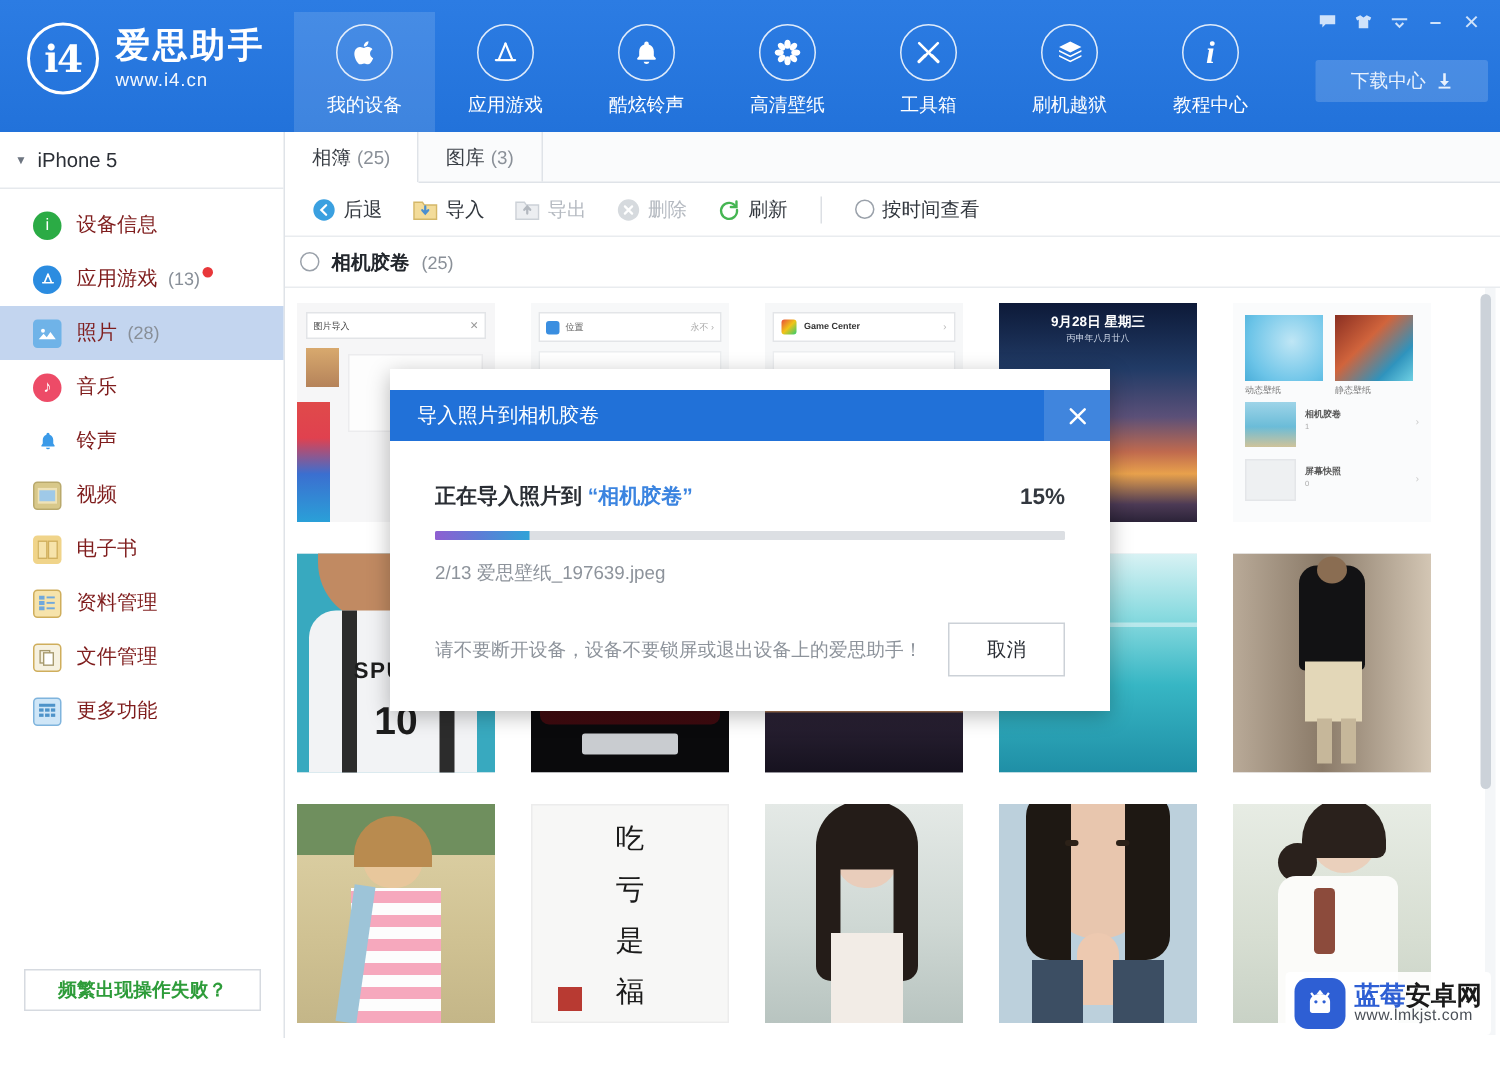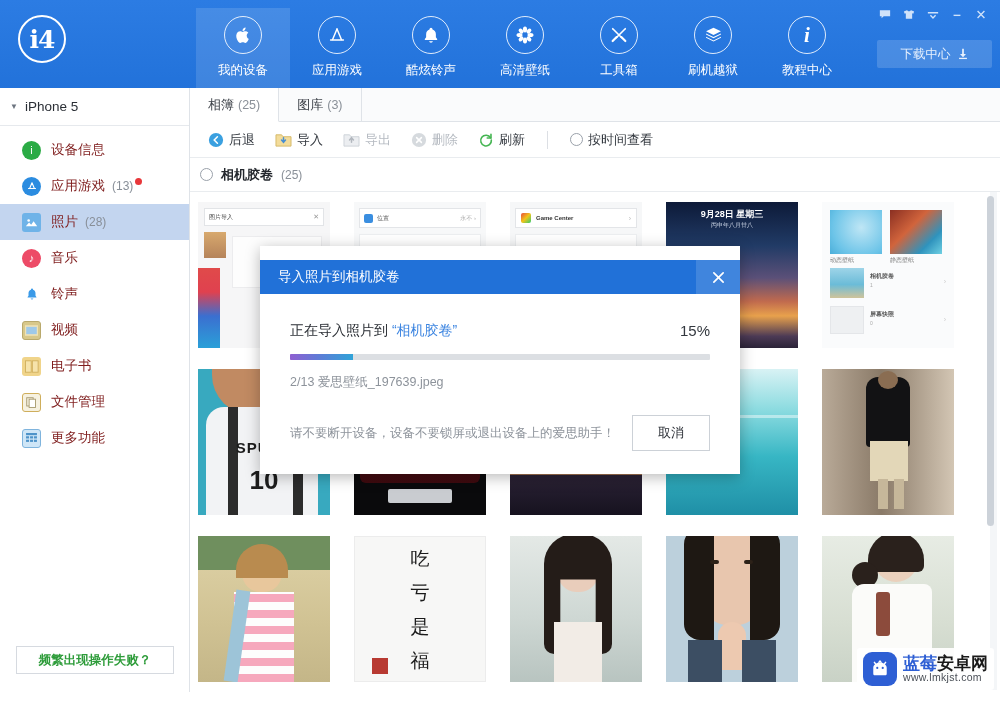--- a/index.html
+++ b/index.html
@@ -209,21 +209,21 @@
     display:flex; align-items:center; position: relative; margin-top: 14px;
   }
   .modal-title { color:#fff; font-size:13.5px; padding-left: 18px; }
   .modal-close {
     position:absolute; right:0; top:0; width: 44px; height: 34px;
     display:flex; align-items:center; justify-content:center;
     color:#fff; font-size:15px; cursor:pointer;
     background: rgba(255,255,255,.14);
   }
   .modal-body { padding: 28px 30px 0 30px; }
-  .mb-row1 { display:flex; align-items:flex-start; justify-content:space-between; }
+  .mb-row1 { display:flex; align-items:center; justify-content:space-between;font-weight:bold; }
   .mb-text { font-size: 14px; color:#2a2e34; }
   .mb-target { color:#3b84e0; }
   .mb-pct { font-size: 15px; color:#33383f;margin-left:30px; }
   .pbar {
     margin-top: 14px; height: 6px; width: 100%;
     background: #dcdfe3; border-radius: 1px; overflow: hidden;
   }
   .pbar-fill {
     height: 100%;
     background: linear-gradient(90deg,#8f5fd1 0%,#5f7bd6 45%,#2fa3d8 100%);
@@ -261,20 +261,24 @@
 </style>
 </head>
 <body>
 
 <div id="app">
 
   <div class="header">
 
     <div class="logo-wrap">
       <div class="logo-circle">i4</div>
+      <div class="logo-text">
+        <div class="logo-title">爱思助手</div>
+        <div class="logo-sub">www.i4.cn</div>
+      </div>
     </div>
 
     <div class="navitems">
 
       <div class="navitem active">
         <div class="nav-ico">
           <svg width="20" height="20" viewBox="0 0 24 24" fill="#fff">
               <path d="M16.4 12.8c0-2.3 1.9-3.4 2-3.5-1.1-1.6-2.8-1.8-3.4-1.8-1.4-.15-2.8.85-3.5.85-.7 0-1.85-.83-3.05-.8-1.55.02-3 .9-3.8 2.3-1.63 2.82-.42 7 1.17 9.3.78 1.12 1.7 2.38 2.92 2.33 1.17-.05 1.61-.76 3.03-.76 1.4 0 1.82.76 3.05.73 1.26-.02 2.06-1.14 2.83-2.27.89-1.3 1.26-2.56 1.28-2.63-.03-.01-2.45-.94-2.47-3.72zM14.2 5.9c.64-.78 1.07-1.86.95-2.94-.92.04-2.03.61-2.69 1.38-.59.69-1.11 1.79-.97 2.85 1.02.08 2.07-.52 2.71-1.29z"></path>
             </svg>
         </div>
@@ -451,20 +455,33 @@
       <div class="side-item">
         <span class="si-ico sq" style="background:#f0d48a">
           <svg width="14" height="13" viewBox="0 0 16 14" fill="none">
               <rect x="0.5" y="0.5" width="6.6" height="13" fill="#f6e3ab" stroke="#cfae5c"></rect>
               <rect x="8.4" y="0.5" width="6.6" height="13" fill="#f6e3ab" stroke="#cfae5c"></rect>
             </svg>
         </span>
         <span class="si-label">电子书</span>
       </div>
 
+      <div class="side-item">
+        <span class="si-ico sq" style="background:#f6e3ab;border:1px solid #cfae5c">
+          <svg width="11" height="10" viewBox="0 0 12 11" fill="#6fa8dc">
+              <rect x="0" y="0" width="4" height="3"></rect>
+              <rect x="5.5" y="0.7" width="6" height="1.4"></rect>
+              <rect x="0" y="4" width="4" height="3"></rect>
+              <rect x="5.5" y="4.7" width="6" height="1.4"></rect>
+              <rect x="0" y="8" width="4" height="3"></rect>
+              <rect x="5.5" y="8.7" width="6" height="1.4"></rect>
+            </svg>
+        </span>
+        <span class="si-label">资料管理</span>
+      </div>
 
       <div class="side-item">
         <span class="si-ico sq" style="background:#f6f1e0;border:1px solid #cfae5c">
           <svg width="11" height="11" viewBox="0 0 12 12" fill="none" stroke="#a79a6e" stroke-width="1">
               <rect x="0.8" y="0.8" width="7" height="9"></rect>
               <rect x="3.4" y="2.4" width="7" height="9" fill="#fff"></rect>
             </svg>
         </span>
         <span class="si-label">文件管理</span>
       </div>

